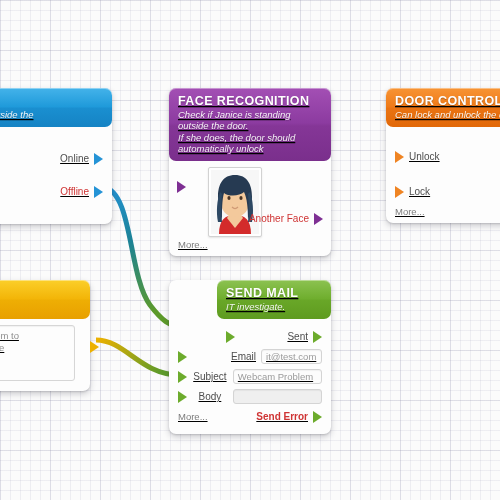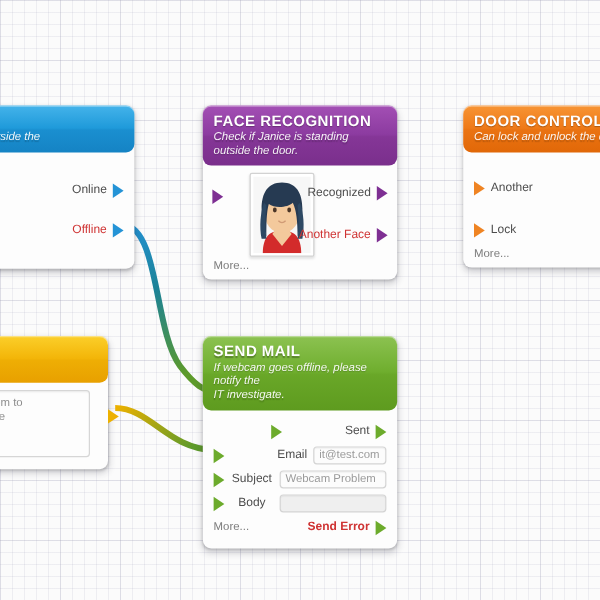--- a/index.html
+++ b/index.html
@@ -20,20 +20,21 @@
     background-size:50px 50px,50px 50px,10px 10px,10px 10px;
     background-position:0 0,0 0,0 0,0 0;
   }
   #wires{position:absolute;left:0;top:0;width:500px;height:500px;pointer-events:none;}
 
   .node{
     position:absolute;
     background:#fdfdfd;
     border-radius:7px;
     box-shadow:0 3px 6px rgba(40,40,60,.22), 0 1px 2px rgba(0,0,0,.14);
+    text-decoration:underline;
   }
   .node-head{
     border-radius:7px;
     padding:6px 9px 7px 9px;
     color:#fff;
     box-shadow:inset 0 1px 0 rgba(255,255,255,.40);
     position:relative;
     z-index:2;
   }
   .node-title{
@@ -49,21 +50,21 @@
   }
   .node-body{position:relative;padding:6px 9px 6px 9px;}
   .more{
     font-size:9.5px;color:#7b7b7b;
   }
 
   
   .head-blue{background:linear-gradient(to bottom,#44b3ea 0%,#1f9ada 48%,#1a8fd0 52%,#1583c4 100%);}
   .head-purple{background:linear-gradient(to bottom,#a34fb4 0%,#8c3ba0 48%,#853697 52%,#7a2f8c 100%);}
   .head-orange{background:linear-gradient(to bottom,#f79434 0%,#ef7a18 48%,#ea7312 52%,#e16808 100%);}
-  .head-green{background:linear-gradient(to bottom,#8cc251 0%,#6fae2e 48%,#69a728 52%,#5e9b1f 100%);}
+  .head-green{background:linear-gradient(to bottom,#8cc251 0%,#6fae2e 48%,#69a728 52%,#5e9b1f 100%);margin-left:48px;}
   .head-yellow{background:linear-gradient(to bottom,#fbcf2a 0%,#f3b508 48%,#eeae04 52%,#e8a000 100%);}
 
   .port-row{
     display:flex;align-items:center;
     height:17px;margin:3px 0;
     font-size:10px;color:#4d4d4d;
   }
   .port-row.out{justify-content:flex-end;}
   .arrow{
     width:0;height:0;
@@ -159,20 +160,21 @@
       </div>
       <div style="height:4px"></div>
       <div class="more">More...</div>
     </div>
   </div>
 
   <div class="node" id="node-face">
     <div class="node-head head-purple">
       <div class="node-title">FACE RECOGNITION</div>
       <div class="node-sub">Check if Janice is standing outside the door.</div>
+      <div class="node-sub">If she does, the door should automatically unlock</div>
     </div>
     <div class="node-body">
       <div style="position:relative;height:72px;">
 
         <span class="arrow a-purple" style="position:absolute;left:-1px;top:14px;"></span>
 
         <div class="avatar-frame" style="position:absolute;left:30px;top:0;width:48px;height:64px;">
           <svg width="48" height="64" viewBox="0 0 48 64">
             <rect x="0" y="0" width="48" height="64" fill="#f7f7f7"></rect>
             <path d="M8,64 C8,50 14,45 24,45 C34,45 40,50 40,64 Z" fill="#d32b2b"></path>
@@ -180,43 +182,39 @@
             <path d="M24,8 C34,8 39,16 39,27 C39,40 33,47 24,47 C15,47 9,40 9,27 C9,16 14,8 24,8 Z" fill="#f3c99c"></path>
             <path d="M24,5 C36,5 41,14 41,27 C41,36 39,44 37,50 C37,38 36,28 33,22 C29,26 18,27 13,23 C11,30 11,40 11,50 C9,44 7,36 7,27 C7,14 12,5 24,5 Z" fill="#263a52"></path>
             <path d="M11,24 C10,34 10,44 11,52 L7,52 C5,42 6,30 9,22 Z" fill="#2d4863"></path>
             <path d="M37,24 C38,34 38,44 37,52 L41,52 C43,42 42,30 39,22 Z" fill="#2d4863"></path>
             <ellipse cx="18" cy="28" rx="1.6" ry="2" fill="#4a3526"></ellipse>
             <ellipse cx="30" cy="28" rx="1.6" ry="2" fill="#4a3526"></ellipse>
             <path d="M21,37 C23,39 25,39 27,37" stroke="#d09a75" stroke-width="1.2" fill="none"></path>
           </svg>
         </div>
 
-        <div class="port-row out" style="position:absolute;right:-1px;top:8px;margin:0;">
-          <span class="lbl">Recognized</span>
-          <span class="arrow a-purple"></span>
-        </div>
         <div class="port-row out" style="position:absolute;right:-1px;top:43px;margin:0;">
           <span class="lbl err">Another Face</span>
           <span class="arrow a-purple"></span>
         </div>
       </div>
       <div class="more">More...</div>
     </div>
   </div>
 
   <div class="node" id="node-door">
     <div class="node-head head-orange">
       <div class="node-title">DOOR CONTROLLER</div>
       <div class="node-sub">Can lock and unlock the door</div>
     </div>
     <div class="node-body">
       <div style="height:12px"></div>
       <div class="port-row">
         <span class="arrow a-orange"></span>
-        <span class="lbl">Another</span>
+        <span class="lbl">Unlock</span>
       </div>
       <div style="height:12px"></div>
       <div class="port-row">
         <span class="arrow a-orange"></span>
         <span class="lbl">Lock</span>
       </div>
       <div style="height:3px"></div>
       <div class="more">More...</div>
     </div>
   </div>
@@ -233,21 +231,20 @@
 rom the webcam.
 e investigate!</div>
         <span class="arrow a-yellow" style="position:absolute;right:-18px;top:16px;"></span>
       </div>
     </div>
   </div>
 
   <div class="node" id="node-mail">
     <div class="node-head head-green">
       <div class="node-title">SEND MAIL</div>
-      <div class="node-sub">If webcam goes offline, please notify the</div>
       <div class="node-sub">IT investigate.</div>
     </div>
     <div class="node-body">
 
       <div class="port-row" style="justify-content:space-between;margin-left:48px;">
         <span class="arrow a-green"></span>
         <span style="display:flex;align-items:center;">
           <span class="lbl">Sent</span>
           <span class="arrow a-green"></span>
         </span>

